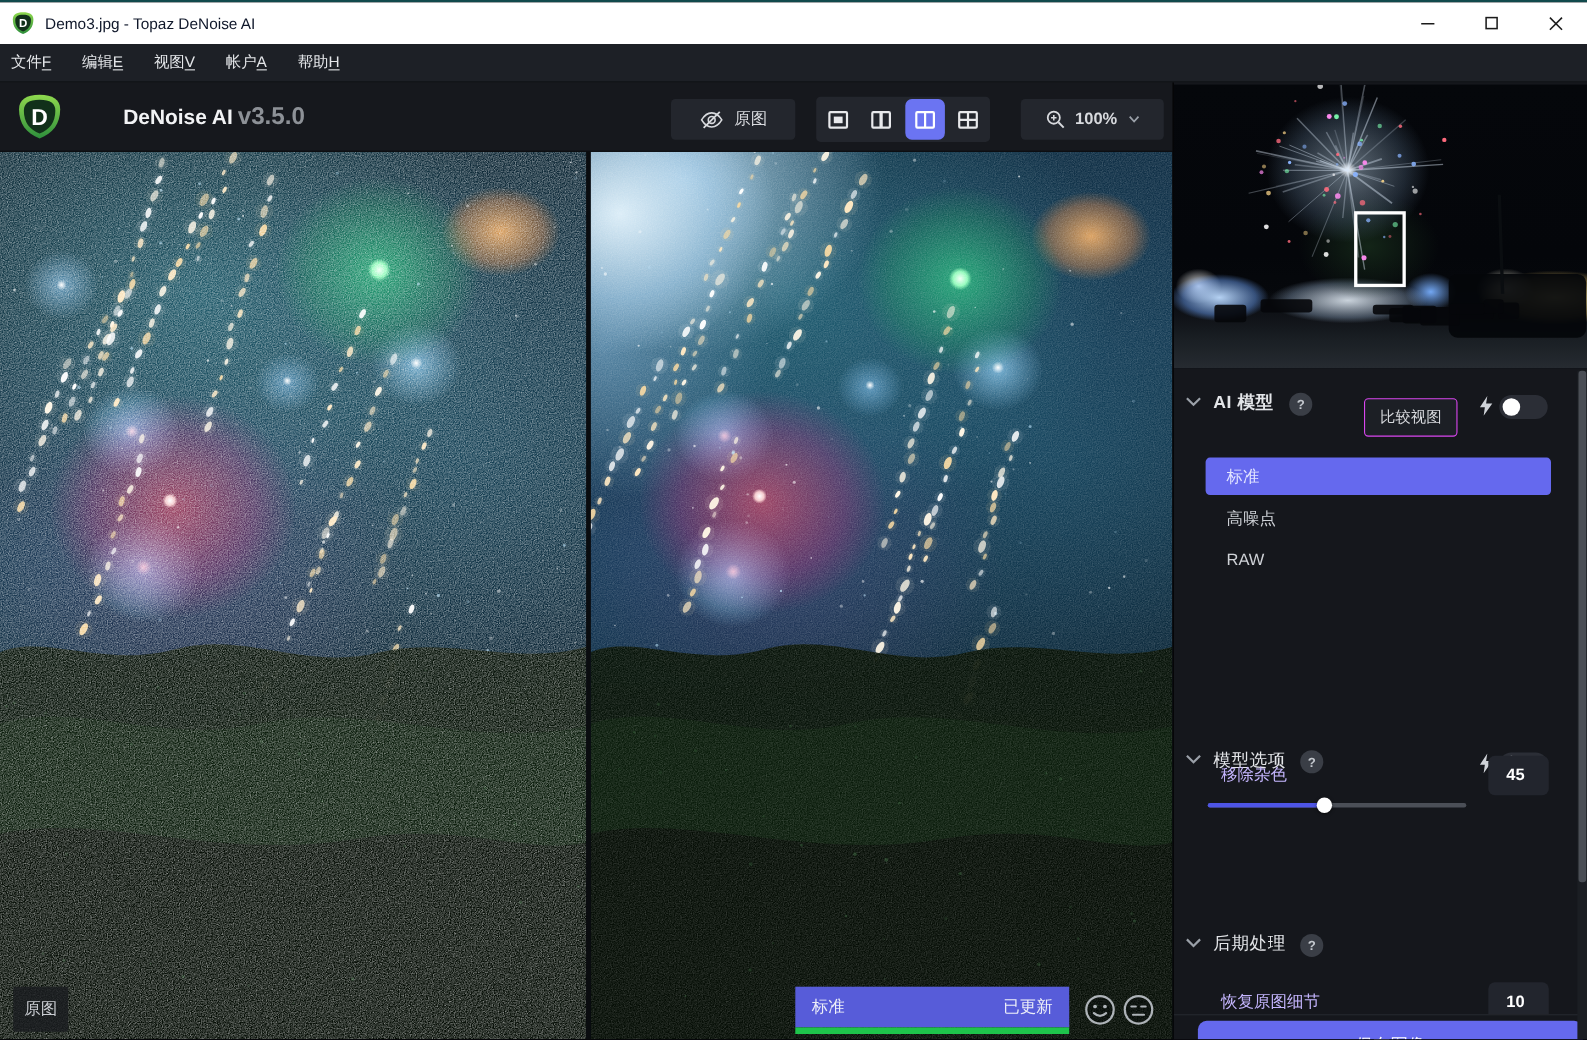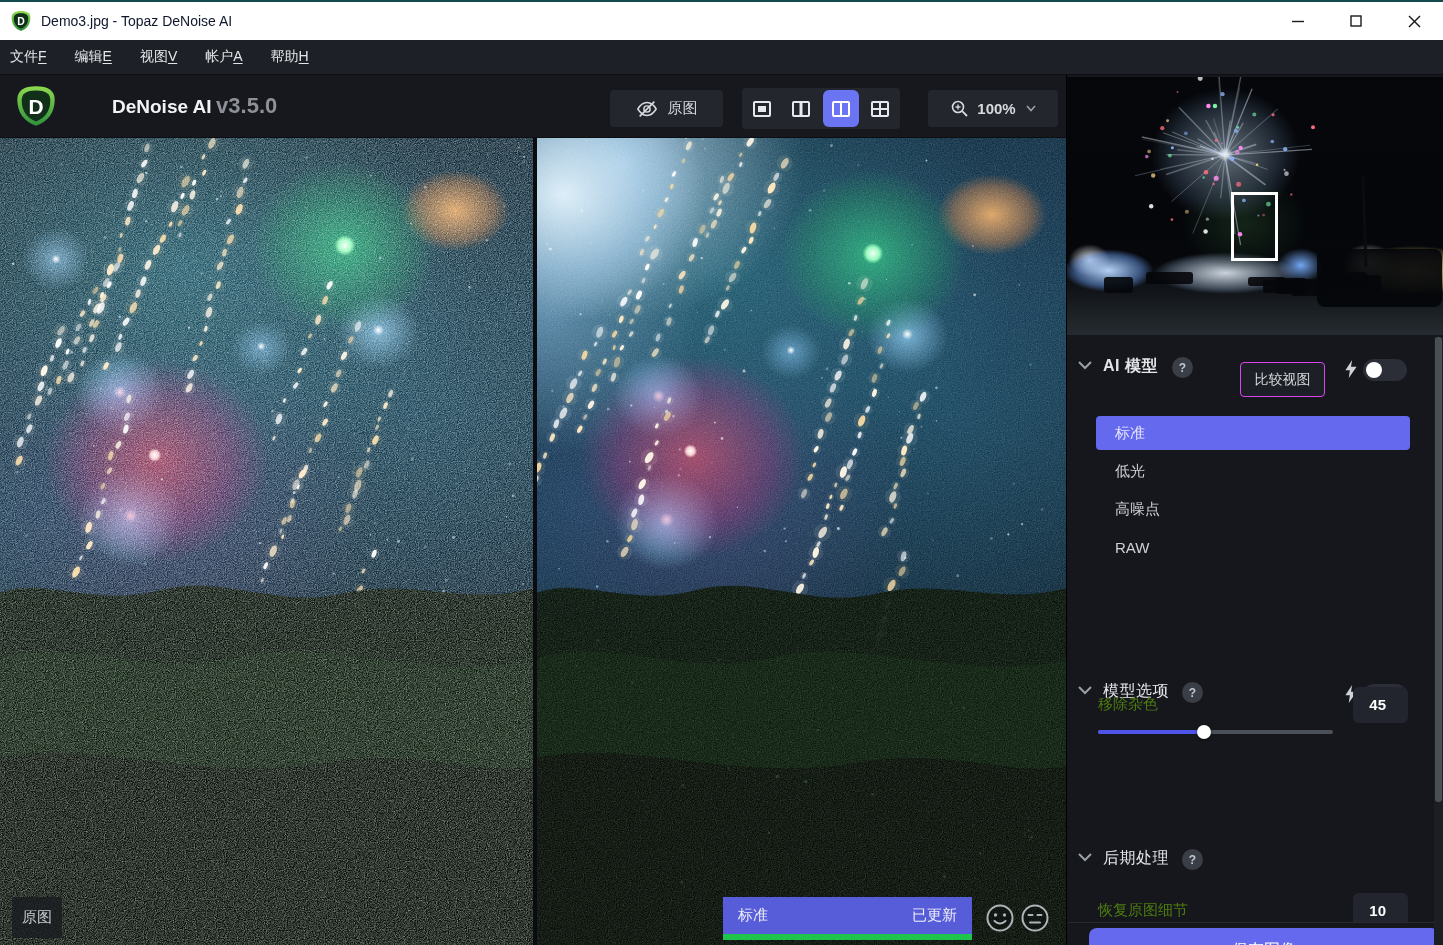--- a/index.html
+++ b/index.html
@@ -121,21 +121,21 @@
   .bolt { position:absolute; left:277px; top:10px; }
   .toggle { position:absolute; left:296px; top:9px; width:44px; height:22px; border-radius:11px; background:#2b2e36; }
   .toggle .knob { position:absolute; left:3px; top:3px; width:16px; height:16px; border-radius:50%; background:#fff; }
   .compare-btn { position:absolute; left:173px; top:0px; width:85px; height:35px; background:#1c1f25; border:1px solid #d946ef; border-radius:4px; color:#d6d8dc; font-size:14px; display:flex; align-items:center; justify-content:center;margin-top:12px; }
 
   .model-list { position:absolute; left:29px; top:339px; width:314px; }
   .model-item { height:38px; display:flex; align-items:center; padding-left:19px; font-size:15px; color:#ced1d6; border-radius:4px; }
   .model-item.selected { background:var(--accent,#6569ee); color:#e3e5ff; height:34px; margin:2px 0; }
 
   .slider-row { position:absolute; left:0; width:377px; height:70px; }
-  .slider-label { position:absolute; left:31px; top:0; font-size:15px; color:#4d7c0f; }
+  .slider-label { position:absolute; left:43px; top:0; font-size:15px; color:#c4b5fd; }
   .value-box { position:absolute; left:286px; top:-8px; width:55px; height:36px; background:#22252d; border-radius:6px; color:#fff; font-size:15px; font-weight:bold; text-align:right; line-height:36px; padding-right:22px; }
   .slider { position:absolute; left:31px; top:30px; width:235px; height:14px; }
   .slider .track { position:absolute; left:0; right:0; top:5px; height:4px; border-radius:2px; background:#4b4f57; }
   .slider .fill { position:absolute; left:0; top:5px; height:4px; border-radius:2px; background:#4e55e6; }
   .slider .sthumb { position:absolute; top:0; width:14px; height:14px; border-radius:50%; background:#fff; box-shadow:0 1px 3px rgba(0,0,0,.6); }
 
   .panel-footer { position:absolute; left:0; top:847px; width:377px; height:25px; background:var(--panel-bg,#15171c); border-top:1px solid #26292f; }
   .save-btn { position:absolute; left:22px; right:5px; top:5px; height:44px; background:var(--accent,#6569ee); border-radius:8px; color:#fff; font-size:16px; display:flex; align-items:center; justify-content:center; }
 
   .scroll-track { position:absolute; right:0; top:262px; width:9px; bottom:0; background:#1b1e23; }
@@ -1392,21 +1392,20 @@
         <svg class="bolt" width="14" height="18" viewBox="0 0 12 16">
             <path d="M7,0 L1,9 H5 L4,16 L11,6 H6 Z" fill="#cfd3d8"></path>
           </svg>
         <div class="toggle">
             <div class="knob"></div>
           </div>
       </div>
 
       <div class="model-list">
         <div class="model-item selected">标准</div>
-        <div class="model-item">低光</div>
         <div class="model-item">高噪点</div>
         <div class="model-item">RAW</div>
       </div>
 
       <div class="prow" style="top:590px; height:40px;margin-top:10px;">
         <svg class="chev-btn" width="16" height="10" viewBox="0 0 16 10">
             <polyline points="2,2 8,8 14,2" fill="none" stroke="#9aa0a8" stroke-width="2"></polyline>
           </svg>
         <span class="sec-title">模型选项</span>
         <span class="help-badge" style="left:115px;">?</span>

